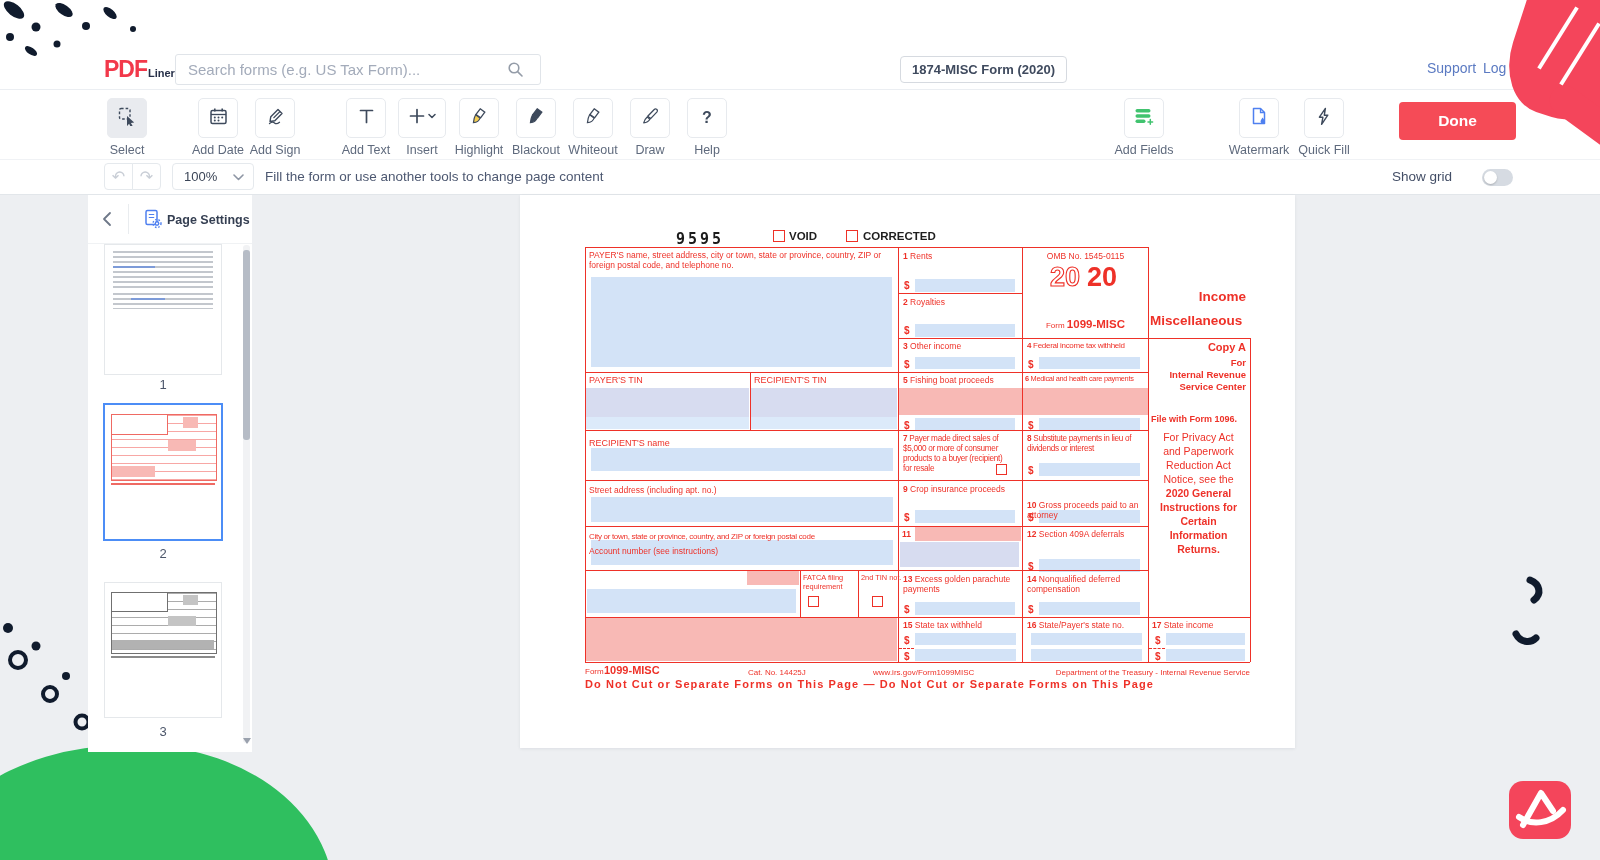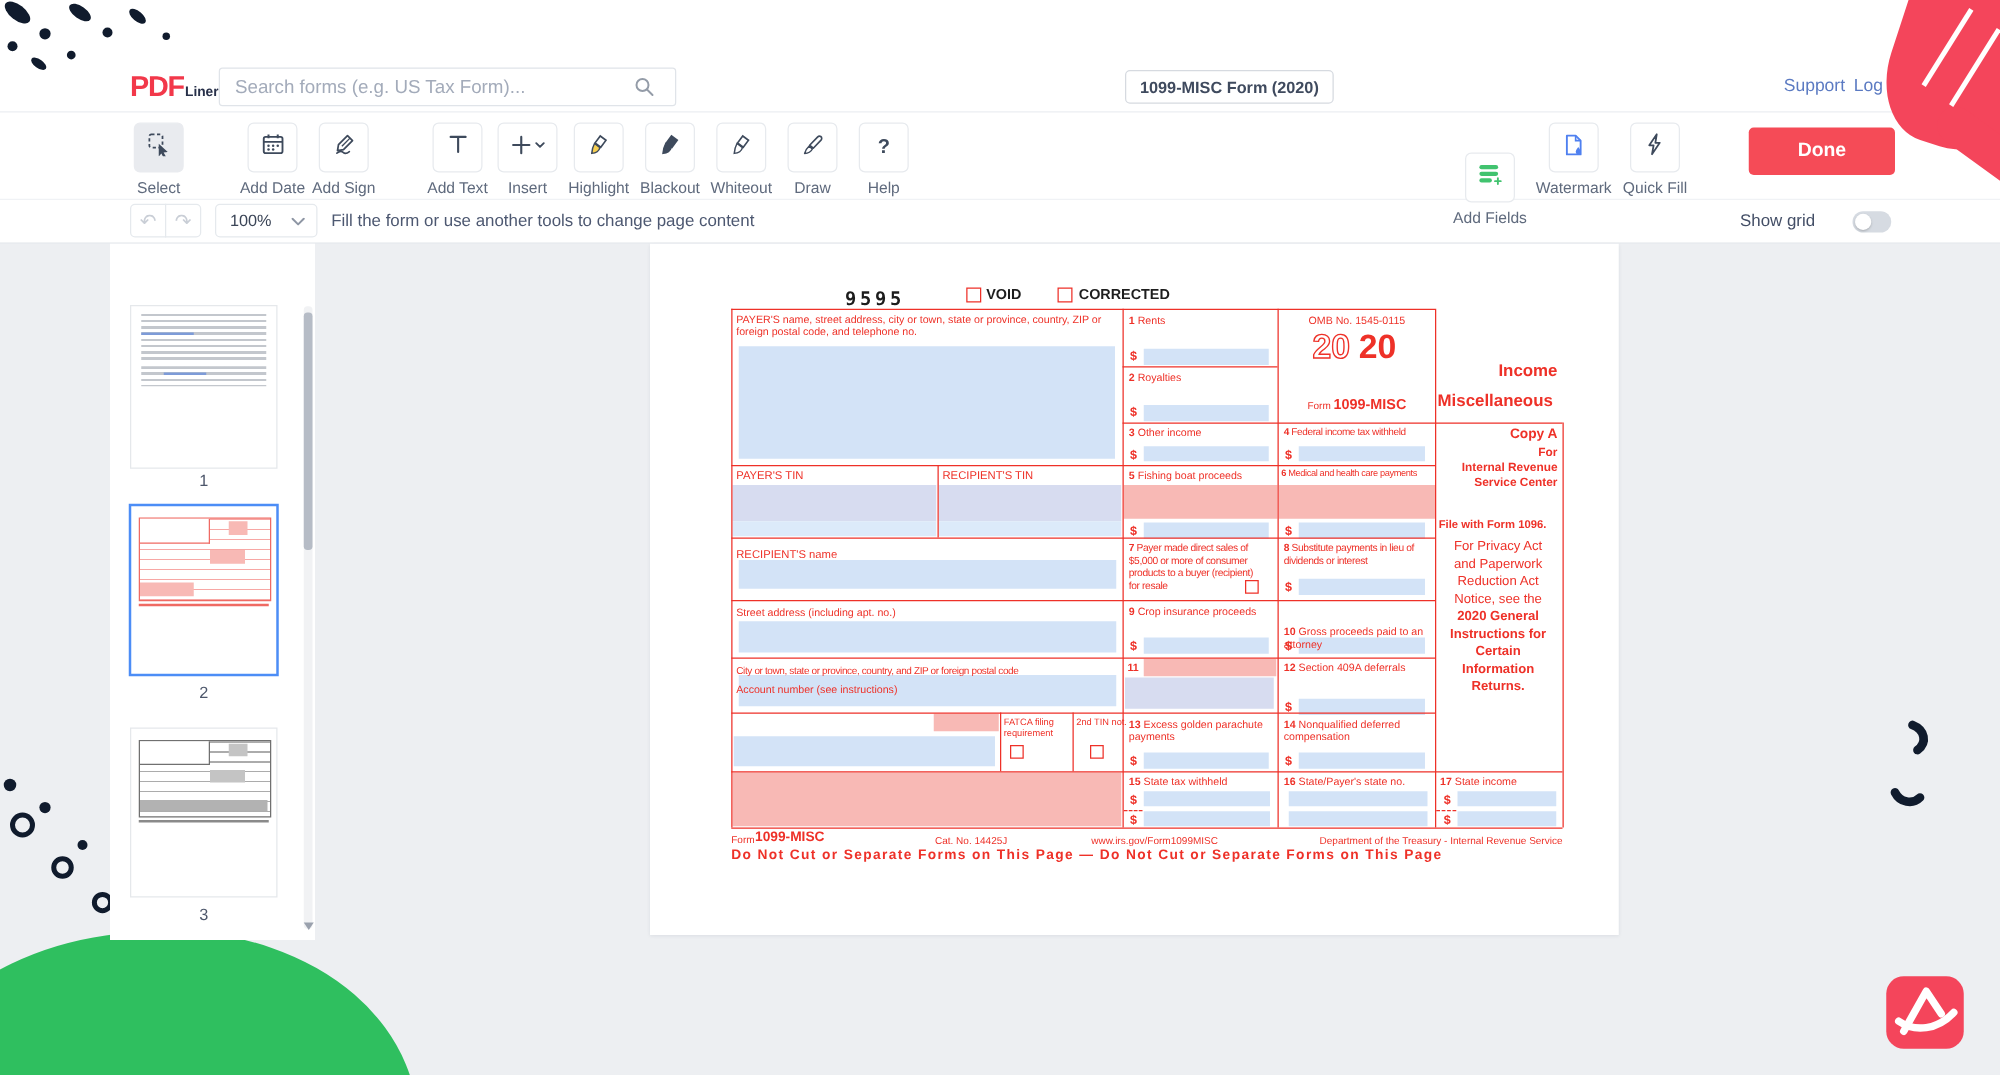--- a/index.html
+++ b/index.html
@@ -145,21 +145,21 @@
   <div class="logo">
     <span class="pdf">PDF</span><span class="liner">Liner</span>
   </div>
   <input class="search" type="text" placeholder="Search forms (e.g. US Tax Form)..." style="">
   <span class="search-ic">
     <svg width="17" height="17" viewBox="0 0 17 17">
         <circle cx="7" cy="7" r="4.8" stroke="#949ca8" stroke-width="1.6" fill="none"></circle>
         <line x1="10.6" y1="10.6" x2="15" y2="15" stroke="#949ca8" stroke-width="1.6" stroke-linecap="round"></line>
       </svg>
   </span>
-  <div class="title-pill">1099-MISC Form (2020)</div>
+  <div class="title-pill">1874-MISC Form (2020)</div>
   <a class="hlink" style="left:1427px;">Support</a>
   <a class="hlink" style="left:1483px;">Log in</a>
 
   <div class="tb-line"></div>
 
   <div class="tbtn active" style="left:95px;">
     <div class="ibox">
         <span>
       <svg width="19" height="19" viewBox="0 0 19 19">
             <rect x="1.5" y="1.5" width="10.5" height="10.5" rx="1.5" fill="none" stroke="#3e4a5c" stroke-width="1.4" stroke-dasharray="2.6 2"></rect>
@@ -275,21 +275,21 @@
     <div class="lbl">Draw</div>
   </div>
 
   <div class="tbtn" style="left:675px;">
     <div class="ibox">
         <span style="font-size:16px;font-weight:bold;color:#3e4a5c;">?</span>
       </div>
     <div class="lbl">Help</div>
   </div>
 
-  <div class="tbtn" style="left:1160px;margin-top:24px;">
+  <div class="tbtn" style="left:1112px;">
     <div class="ibox">
         <span>
       <svg width="20" height="19" viewBox="0 0 20 19">
             <g fill="#41c36f">
               <rect x="1.5" y="2" width="15" height="3.4" rx="1.7"></rect>
               <rect x="1.5" y="7.3" width="15" height="3.4" rx="1.7"></rect>
               <rect x="1.5" y="12.6" width="10" height="3.4" rx="1.7"></rect>
             </g>
             <path d="M16.3 12.6 v4.6 M14 14.9 h4.6" stroke="#41c36f" stroke-width="1.5" stroke-linecap="round"></path>
           </svg>
@@ -501,20 +501,38 @@
   <div class="copytxt" style="left:1148px;top:543px;width:101px;text-align:center;font-size:10.5px;font-weight:bold;">Returns.</div>
 
   <div class="copytxt" style="left:585px;top:667px;font-size:8px;">Form</div>
   <div class="copytxt" style="left:604px;top:664px;font-size:11px;font-weight:bold;">1099-MISC</div>
   <div class="copytxt" style="left:700px;top:668px;font-size:8px;margin-left:48px;">Cat. No. 14425J</div>
   <div class="copytxt" style="left:873px;top:668px;font-size:8px;">www.irs.gov/Form1099MISC</div>
   <div class="copytxt" style="left:1030px;top:668px;width:220px;text-align:right;font-size:8px;">Department of the Treasury - Internal Revenue Service</div>
   <div class="copytxt nw" style="left:585px;top:678px;width:662px;font-size:11px;font-weight:bold;letter-spacing:1.1px;">Do Not Cut or Separate Forms on This Page — Do Not Cut or Separate Forms on This Page</div>
 
   <div class="sidebar">
+    <div class="sb-head">
+      <span class="abs" style="left:14px;top:16px;">
+        <svg width="10" height="16" viewBox="0 0 10 16">
+            <path d="M8 2 L2 8 l6 6" stroke="#6e7888" stroke-width="1.8" fill="none" stroke-linecap="round" stroke-linejoin="round"></path>
+          </svg>
+      </span>
+      <div class="sb-divider"></div>
+      <span class="abs" style="left:55px;top:14px;">
+        <svg width="20" height="20" viewBox="0 0 20 20">
+            <rect x="3" y="1.5" width="11" height="14" rx="1.5" fill="#fff" stroke="#4f80f0" stroke-width="1.5"></rect>
+            <path d="M5.8 5.5 h5.4 M5.8 8.5 h5.4" stroke="#4f80f0" stroke-width="1.2"></path>
+            <circle cx="14" cy="14.5" r="4" fill="none" stroke="#4f80f0" stroke-width="1.4" stroke-dasharray="1.6 1.7"></circle>
+            <circle cx="14" cy="14.5" r="2.4" fill="#4f80f0"></circle>
+            <circle cx="14" cy="14.5" r="1" fill="#fff"></circle>
+          </svg>
+      </span>
+      <span class="abs" style="left:79px;top:18px;font-size:12.5px;font-weight:bold;color:#353f52;">Page Settings</span>
+    </div>
 
     <div class="thumb" style="top:49px;height:131px;">
       <div class="abs m-lines-gray" style="left:8px;top:6px;width:100px;height:37px;"></div>
       <div class="abs m-blue" style="left:8px;top:21px;width:42px;height:2px;"></div>
       <div class="abs m-lines-gray" style="left:8px;top:48px;width:100px;height:16px;"></div>
       <div class="abs m-blue" style="left:26px;top:53px;width:34px;height:2px;"></div>
     </div>
     <div class="pg-num" style="top:182px;">1</div>
 
     <div class="thumb sel" style="top:208px;height:138px;">

